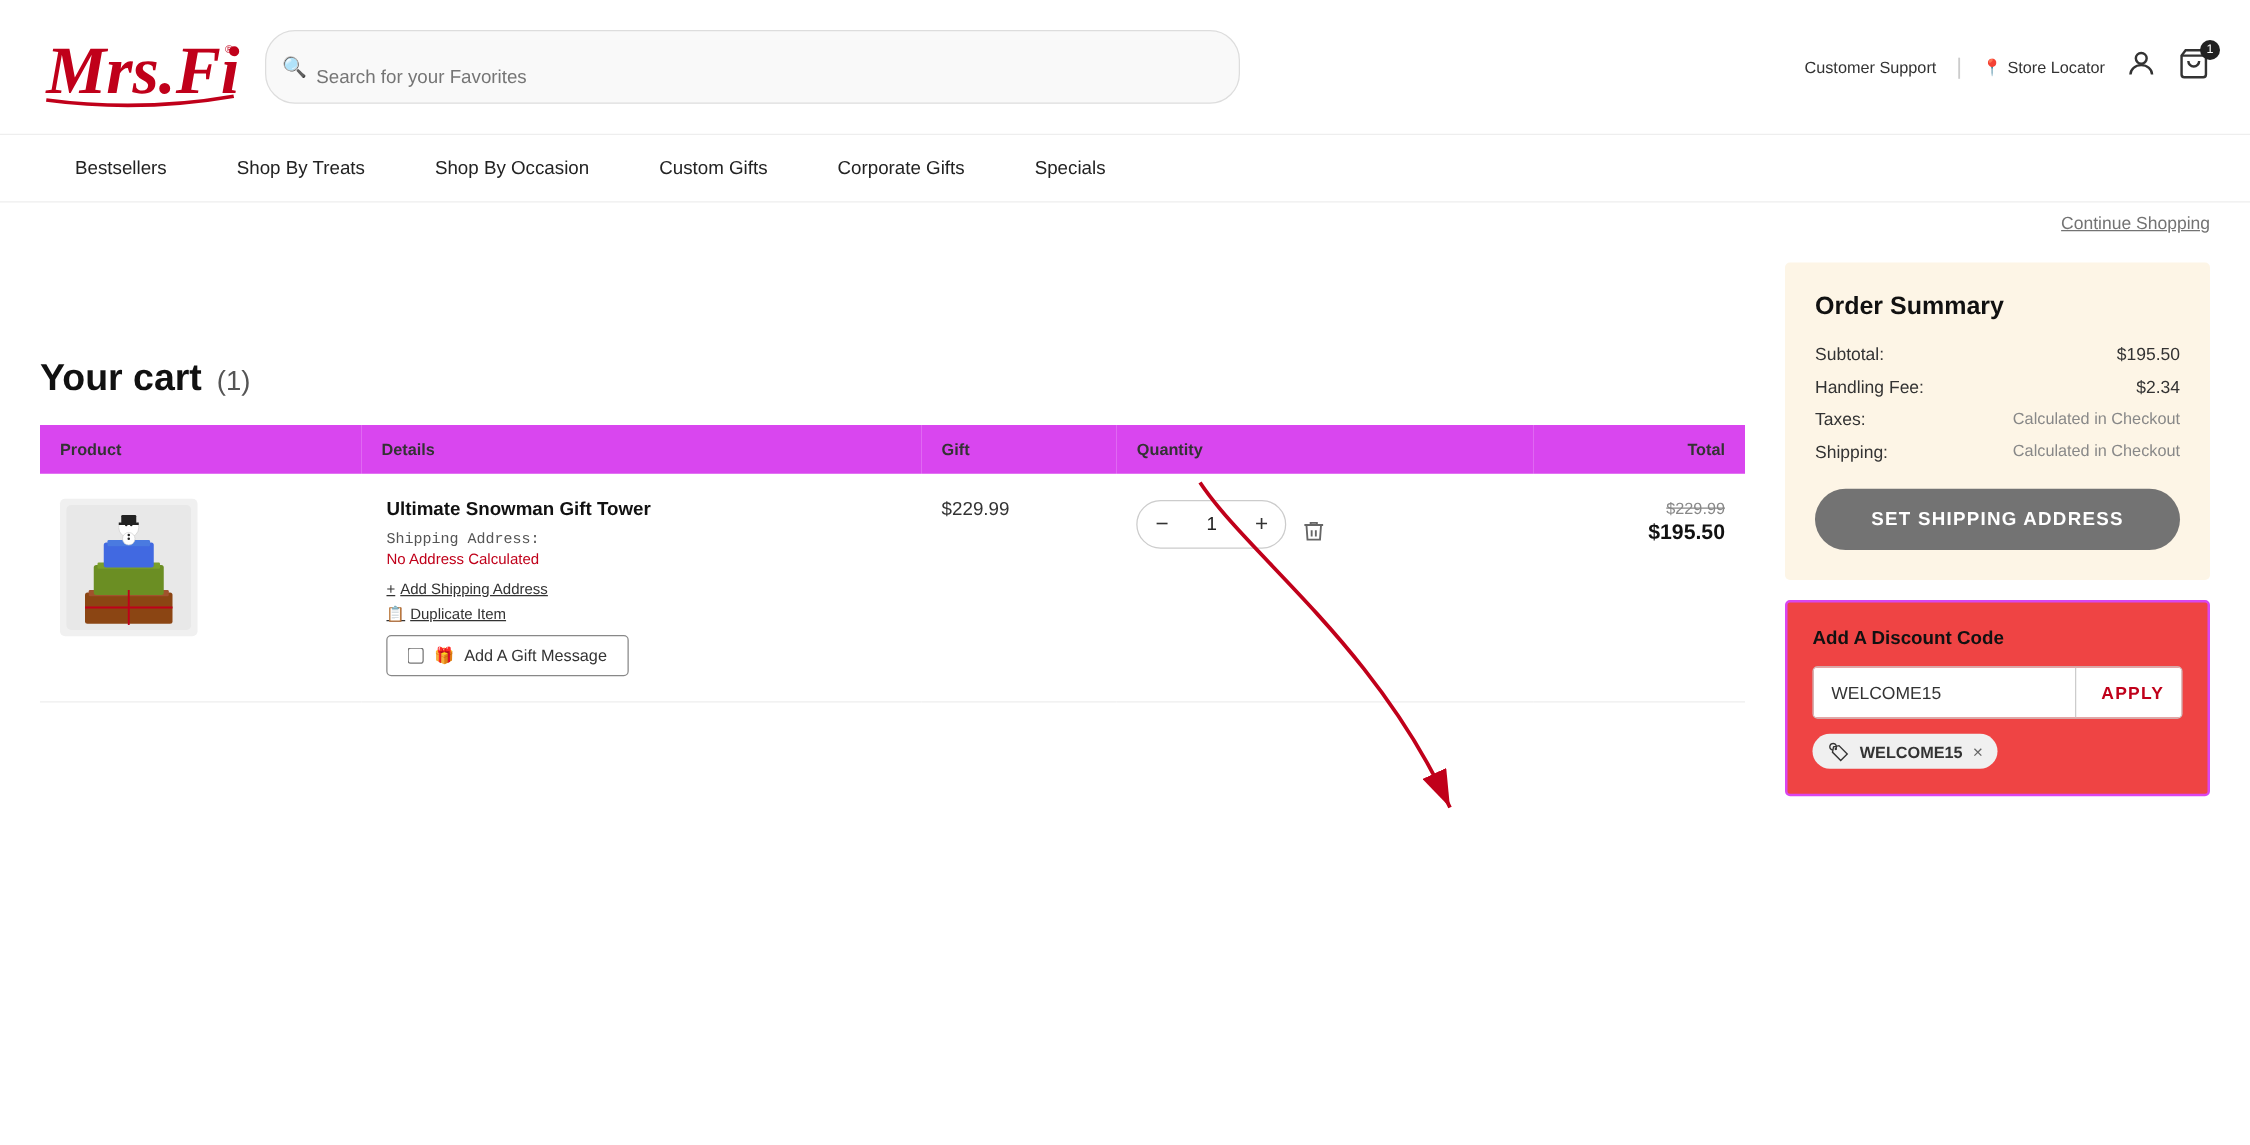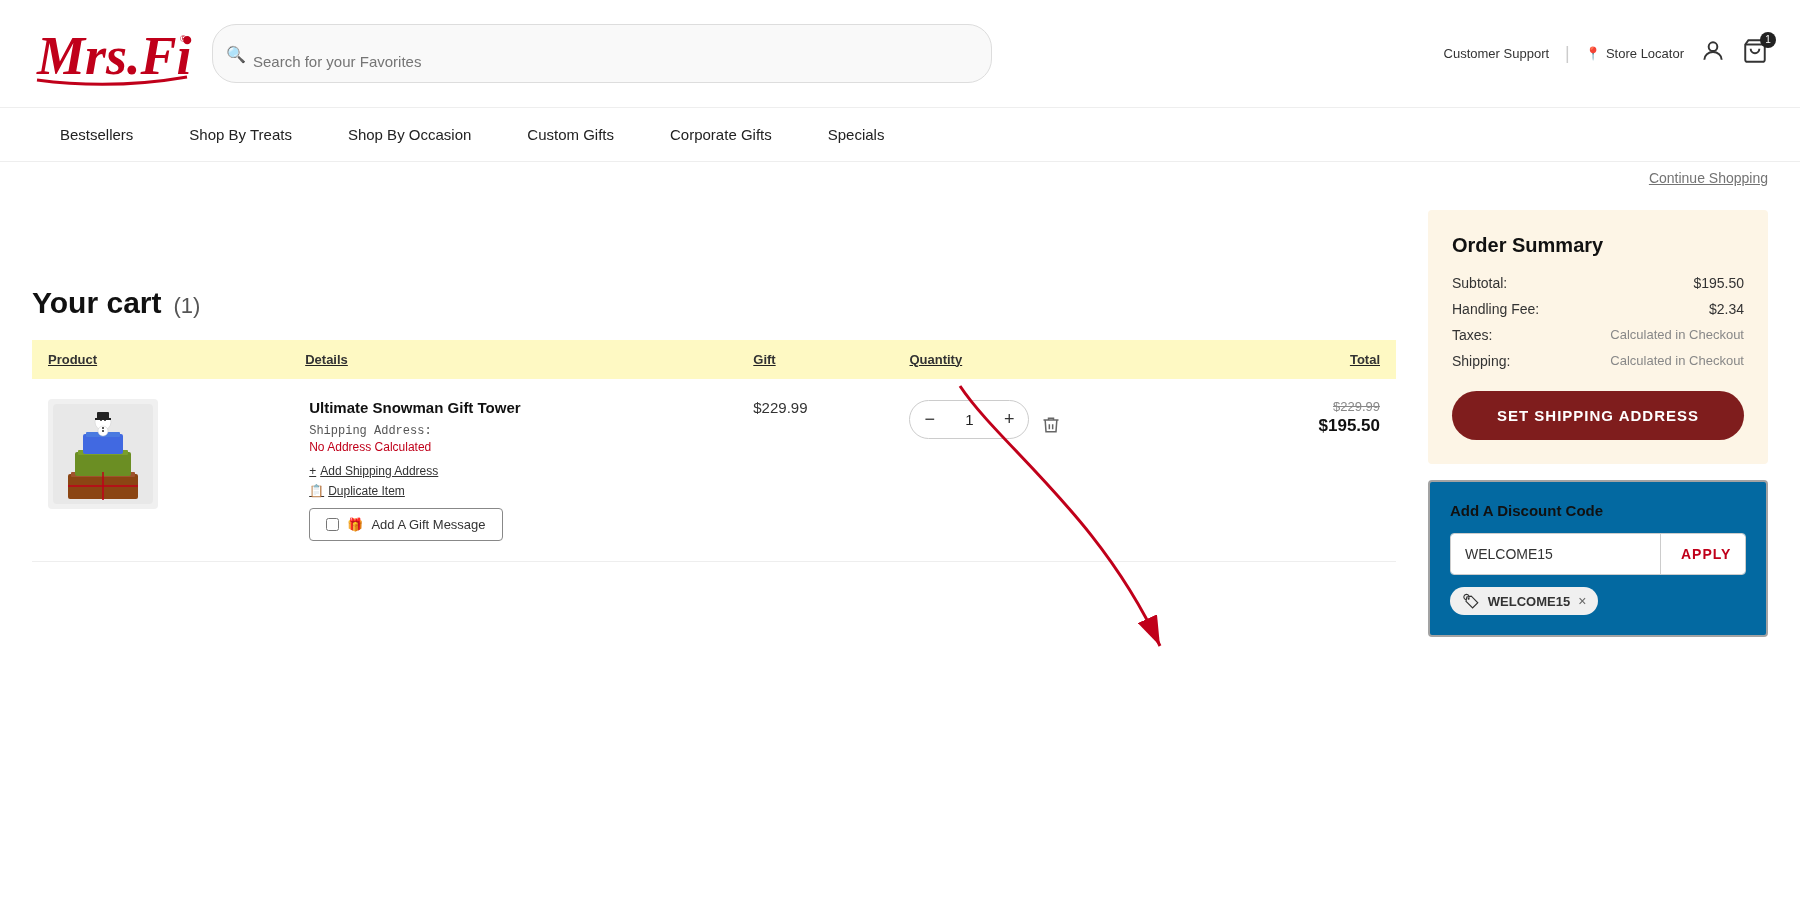--- a/index.html
+++ b/index.html
@@ -138,22 +138,21 @@
       cursor: pointer;
       font-weight: 500;
     }
 
     
     .cart-table {
       width: 100%;
       border-collapse: collapse;
     }
     .cart-table thead tr {
-      background: #fef9c3;
-      text-decoration: underline;
+      background: #d946ef;
     }
     .cart-table th {
       padding: 12px 16px;
       font-size: 13px;
       font-weight: 600;
       color: #333;
       text-align: left;
     }
     .cart-table th.right { text-align: right; }
     .cart-table td {
@@ -309,36 +308,36 @@
       font-size: 14px;
       color: #333;
     }
     .summary-row.muted .right {
       color: #888;
       font-size: 13px;
     }
     .set-shipping-btn {
       width: 100%;
       padding: 16px;
-      background: #7f1d1d;
+      background: #737373;
       color: #fff;
       border: none;
       border-radius: 28px;
       font-size: 15px;
       font-weight: 700;
       letter-spacing: 1px;
       cursor: pointer;
       margin-top: 12px;
       text-transform: uppercase;
     }
 
     
     .discount-box {
-      background: #0369a1;
-      border: 2px solid #a3a3a3;
+      background: #ef4444;
+      border: 2px solid #d946ef;
       border-radius: 4px;
       padding: 20px;
     }
     .discount-title {
       font-size: 15px;
       font-weight: 700;
       margin-bottom: 14px;
       color: #111;
     }
     .discount-input-row {

